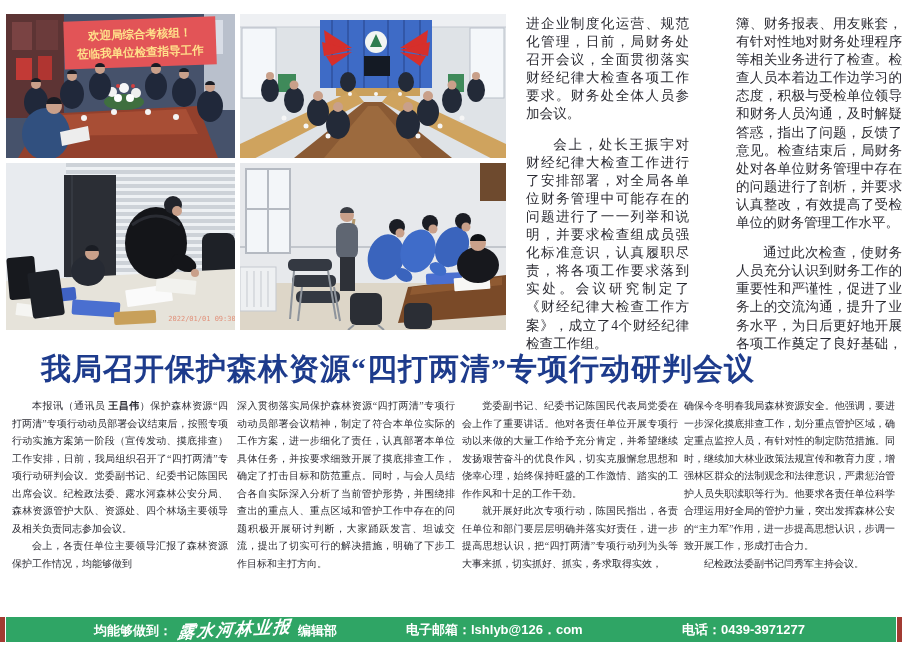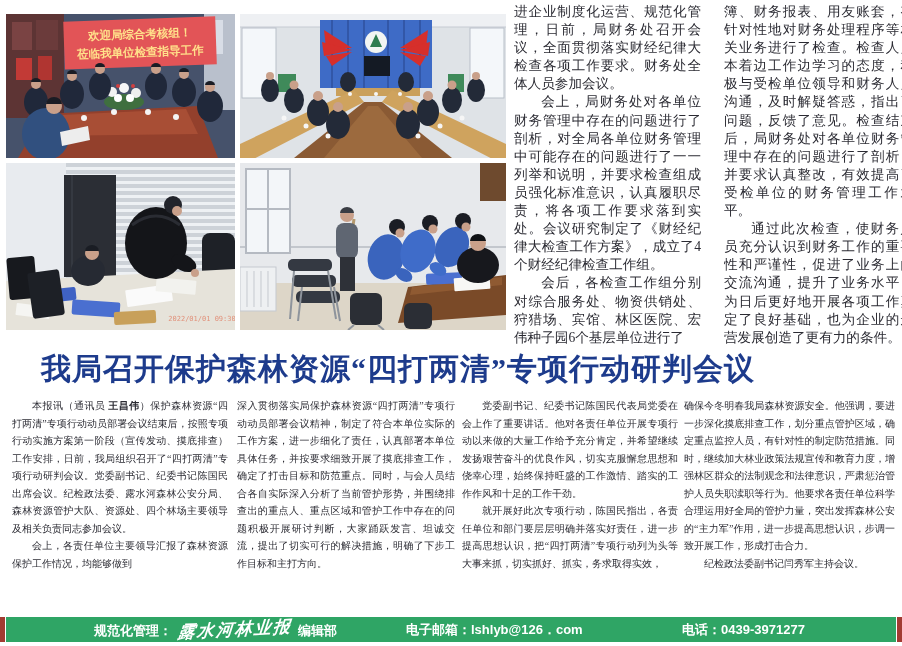--- a/index.html
+++ b/index.html
@@ -4,21 +4,21 @@
 <style>
   html,body{margin:0;padding:0;background:#ffffff;}
   #page{position:relative;width:902px;height:646px;background:#ffffff;overflow:hidden;
         font-family:"Liberation Serif","DejaVu Serif",serif;color:#2b2b33;}
   .photo{position:absolute;overflow:hidden;background:#ccc;}
   .photo svg{display:block;width:100%;height:100%;}
 
   
   .tcol{position:absolute;top:3px;height:350px;font-size:13.6px;line-height:18.1px;
         text-align:justify;text-justify:inter-character;overflow:hidden;}
-  .tcol p{margin:0;}
+  .tcol p{margin:12px;}
   .ind{text-indent:2em;}
   .noind{text-indent:0;}
 
   
   #headline{position:absolute;left:0;top:349px;width:796px;text-align:center;
             font-weight:bold;font-size:30px;letter-spacing:1px;}
 
   
   .mcol{position:absolute;top:397px;height:216px;font-size:10px;line-height:17.5px;
         text-align:justify;text-justify:inter-character;overflow:hidden;}
@@ -261,21 +261,21 @@
       <path d="M230,78 a8,7 0 0 1 16,0z" fill="#101216"></path>
       <rect x="110" y="130" width="32" height="32" rx="6" fill="#2b2e35"></rect>
       <rect x="164" y="140" width="28" height="26" rx="6" fill="#2b2e35"></rect>
       <line x1="114" y1="162" x2="108" y2="167" stroke="#8e949c" stroke-width="2"></line>
       <line x1="138" y1="162" x2="144" y2="167" stroke="#8e949c" stroke-width="2"></line>
     </svg>
   </figure>
 
   <div class="tcol" style="left:514px;width:187px;">
     <p class="noind">进企业制度化运营、规范化管理，日前，局财务处召开会议，全面贯彻落实财经纪律大检查各项工作要求。财务处全体人员参加会议。</p>
-    <p class="ind">会上，局财务处对各单位财务管理中存在的问题进行了剖析，对全局各单位财务管理中可能存在的问题进行了一一列举和说明，并要求检查组成员强化标准意识，认真履职尽责，将各项工作要求落到实处。会议研究制定了《财经纪律大检查工作方案》，成立了4个财经纪律检查工作组。</p>
+    <p class="ind">会上，处长王振宇对财经纪律大检查工作进行了安排部署，对全局各单位财务管理中可能存在的问题进行了一一列举和说明，并要求检查组成员强化标准意识，认真履职尽责，将各项工作要求落到实处。会议研究制定了《财经纪律大检查工作方案》，成立了4个财经纪律检查工作组。</p>
     <p class="ind">会后，各检查工作组分别对综合服务处、物资供销处、狩猎场、宾馆、林区医院、宏伟种子园6个基层单位进行了</p>
   </div>
   <div class="tcol" style="left:724px;width:190px;">
     <p class="noind">簿、财务报表、用友账套，有针对性地对财务处理程序等相关业务进行了检查。检查人员本着边工作边学习的态度，积极与受检单位领导和财务人员沟通，及时解疑答惑，指出了问题，反馈了意见。检查结束后，局财务处对各单位财务管理中存在的问题进行了剖析，并要求认真整改，有效提高了受检单位的财务管理工作水平。</p>
     <p class="ind">通过此次检查，使财务人员充分认识到财务工作的重要性和严谨性，促进了业务上的交流沟通，提升了业务水平，为日后更好地开展各项工作奠定了良好基础，也为企业的运营发展创造了更有力的条件。</p>
   </div>
 
   <h1 id="headline" style="color:#1d3b8c;margin:0;">我局召开保护森林资源“四打两清”专项行动研判会议</h1>
 
   <div class="mcol" style="left:12px;width:216px;">
@@ -290,18 +290,18 @@
     <p class="ind">就开展好此次专项行动，陈国民指出，各责任单位和部门要层层明确并落实好责任，进一步提高思想认识，把“四打两清”专项行动列为头等大事来抓，切实抓好、抓实，务求取得实效，</p>
   </div>
   <div class="mcol" style="left:684px;width:211px;">
     <p class="noind">确保今冬明春我局森林资源安全。他强调，要进一步深化摸底排查工作，划分重点管护区域，确定重点监控人员，有针对性的制定防范措施。同时，继续加大林业政策法规宣传和教育力度，增强林区群众的法制观念和法律意识，严肃惩治管护人员失职渎职等行为。他要求各责任单位科学合理运用好全局的管护力量，突出发挥森林公安的“主力军”作用，进一步提高思想认识，步调一致开展工作，形成打击合力。</p>
     <p class="ind">纪检政法委副书记闫秀军主持会议。</p>
   </div>
 
   <div class="footer-edge" style="left:0;"></div>
   <div class="footer-edge" style="right:0;"></div>
   <div id="footer-bar" style="background:#2fa565;">
-    <div class="f-item" style="left:88px;"><span>规范化管理：</span><span id="masthead-script">露水河林业报</span><span>编辑部</span></div>
+    <div class="f-item" style="left:88px;"><span>均能够做到：</span><span id="masthead-script">露水河林业报</span><span>编辑部</span></div>
     <div class="f-item" style="left:400px;"><span>电子邮箱：</span><span>lshlyb@126．com</span></div>
     <div class="f-item" style="left:676px;"><span>电话：</span><span>0439-3971277</span></div>
   </div>
 
 </div>
 
 </body></html>

